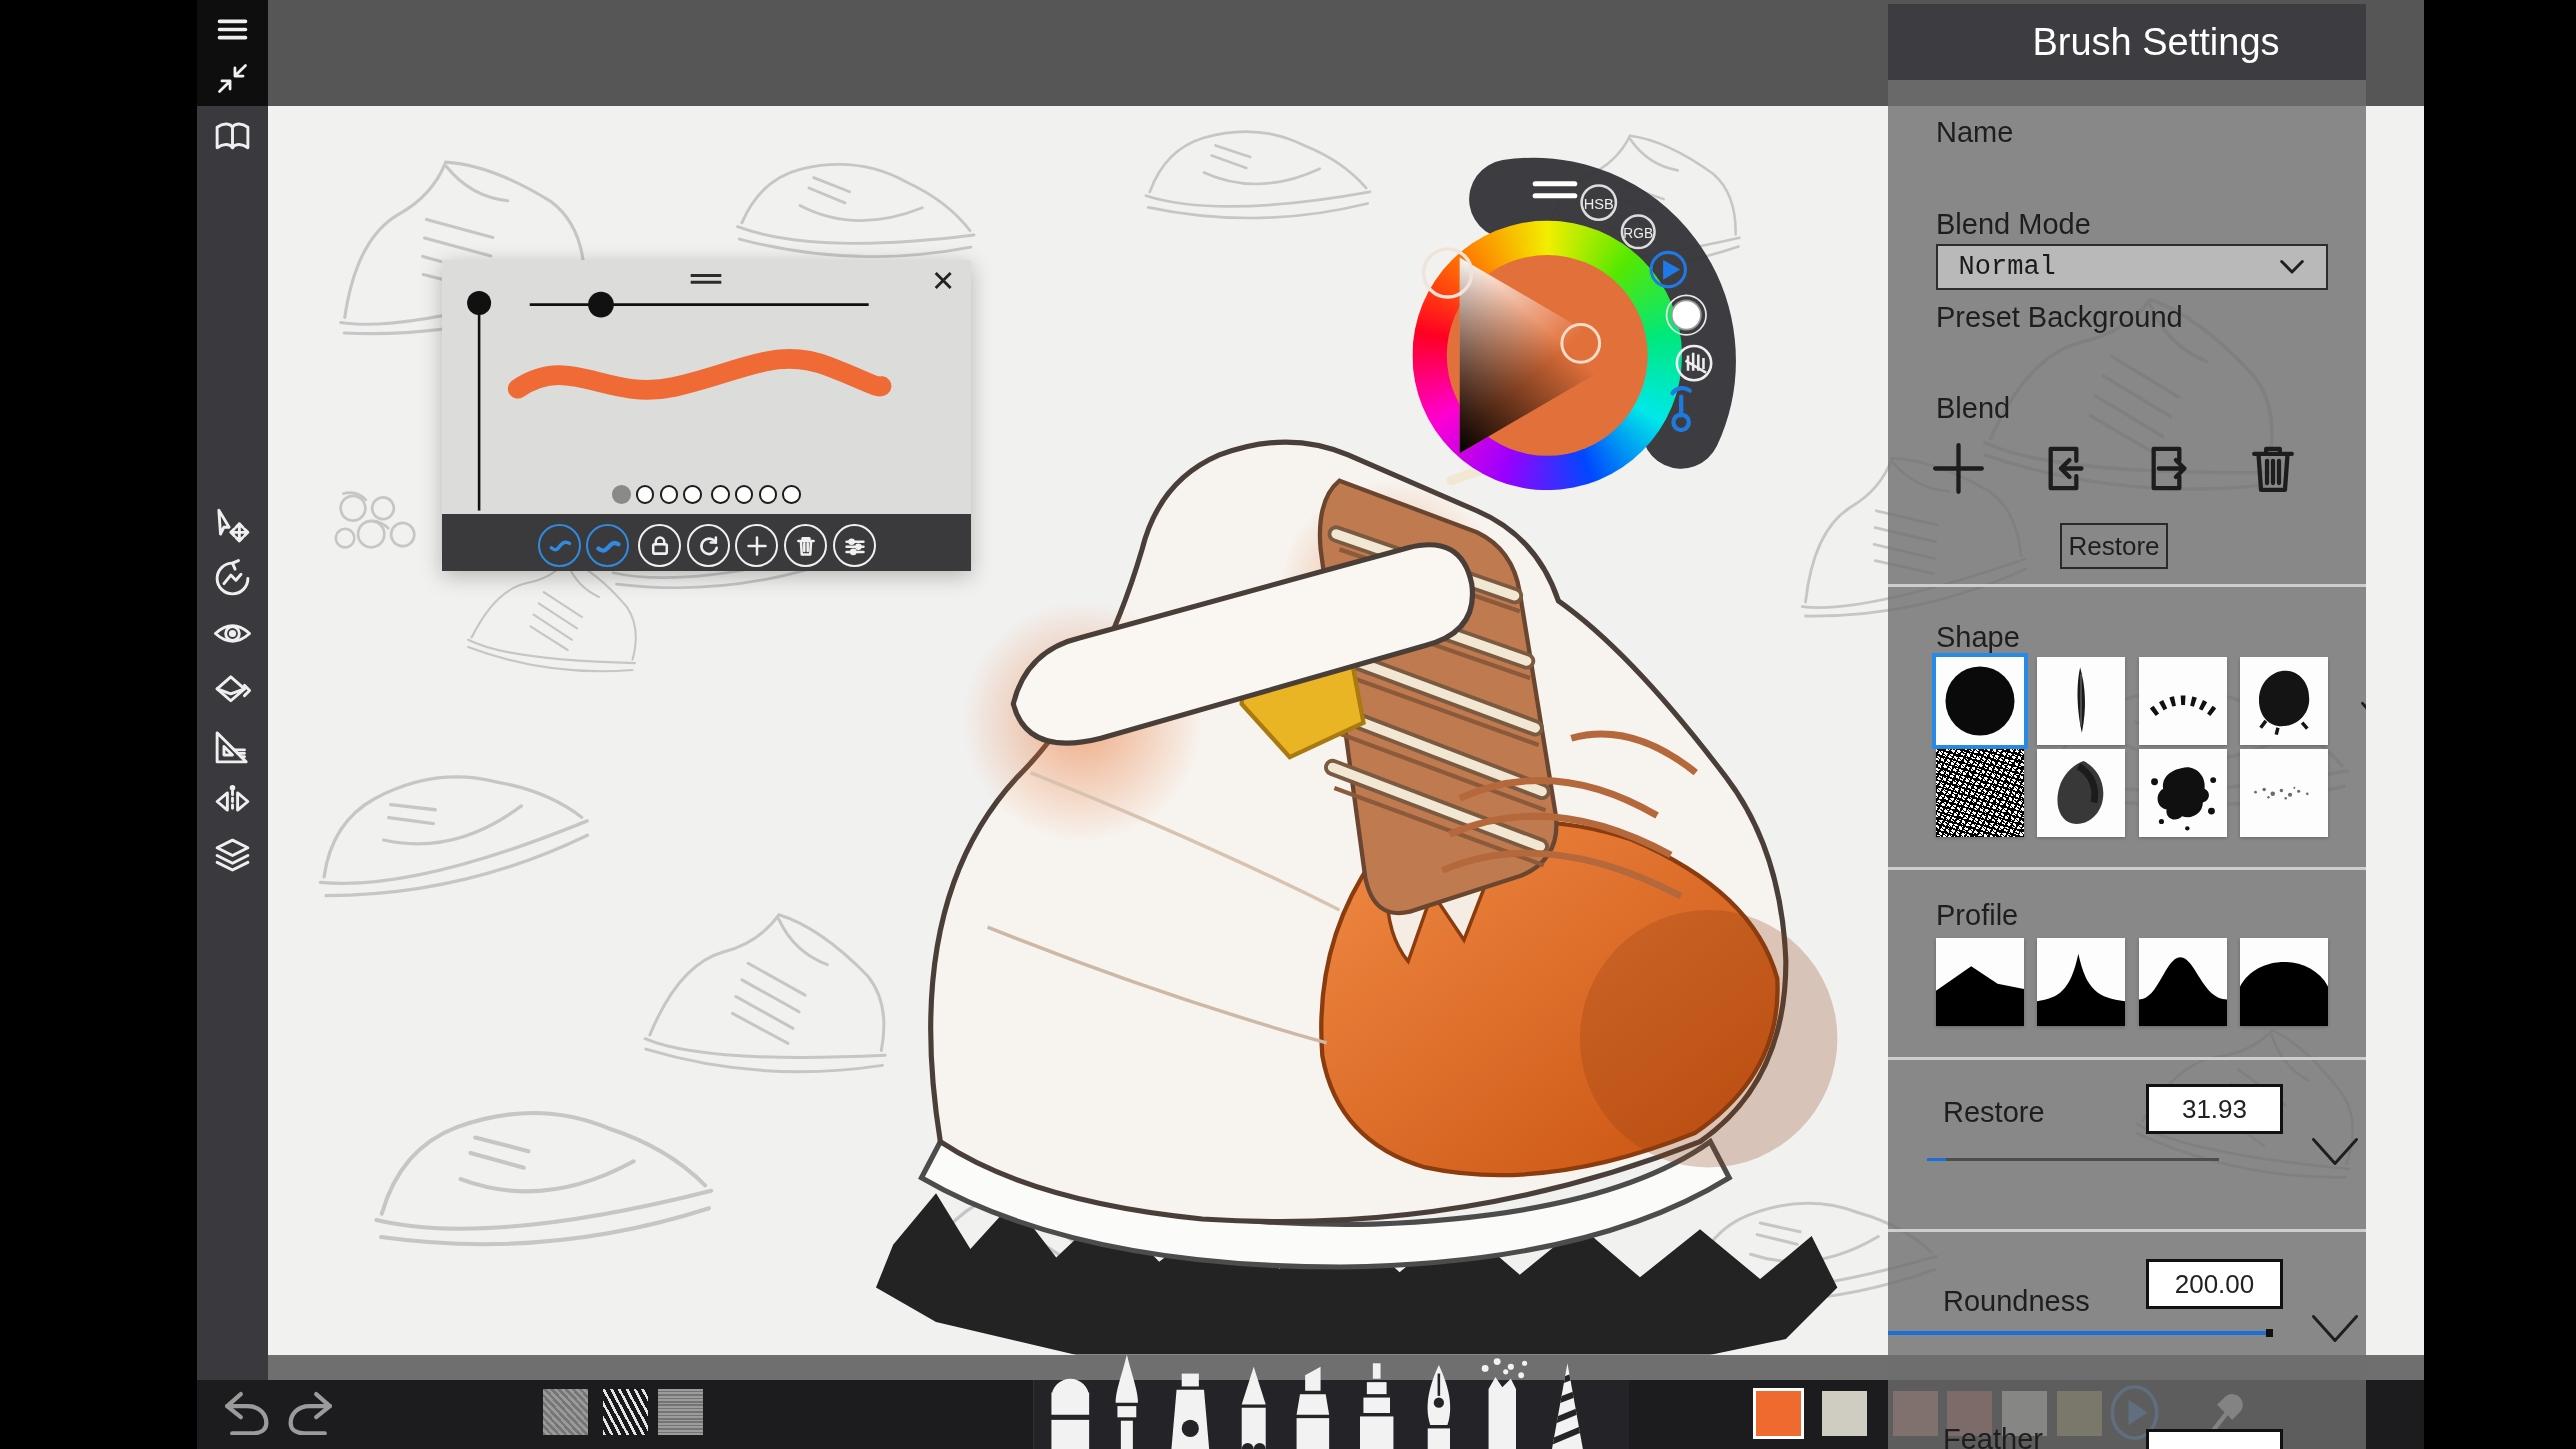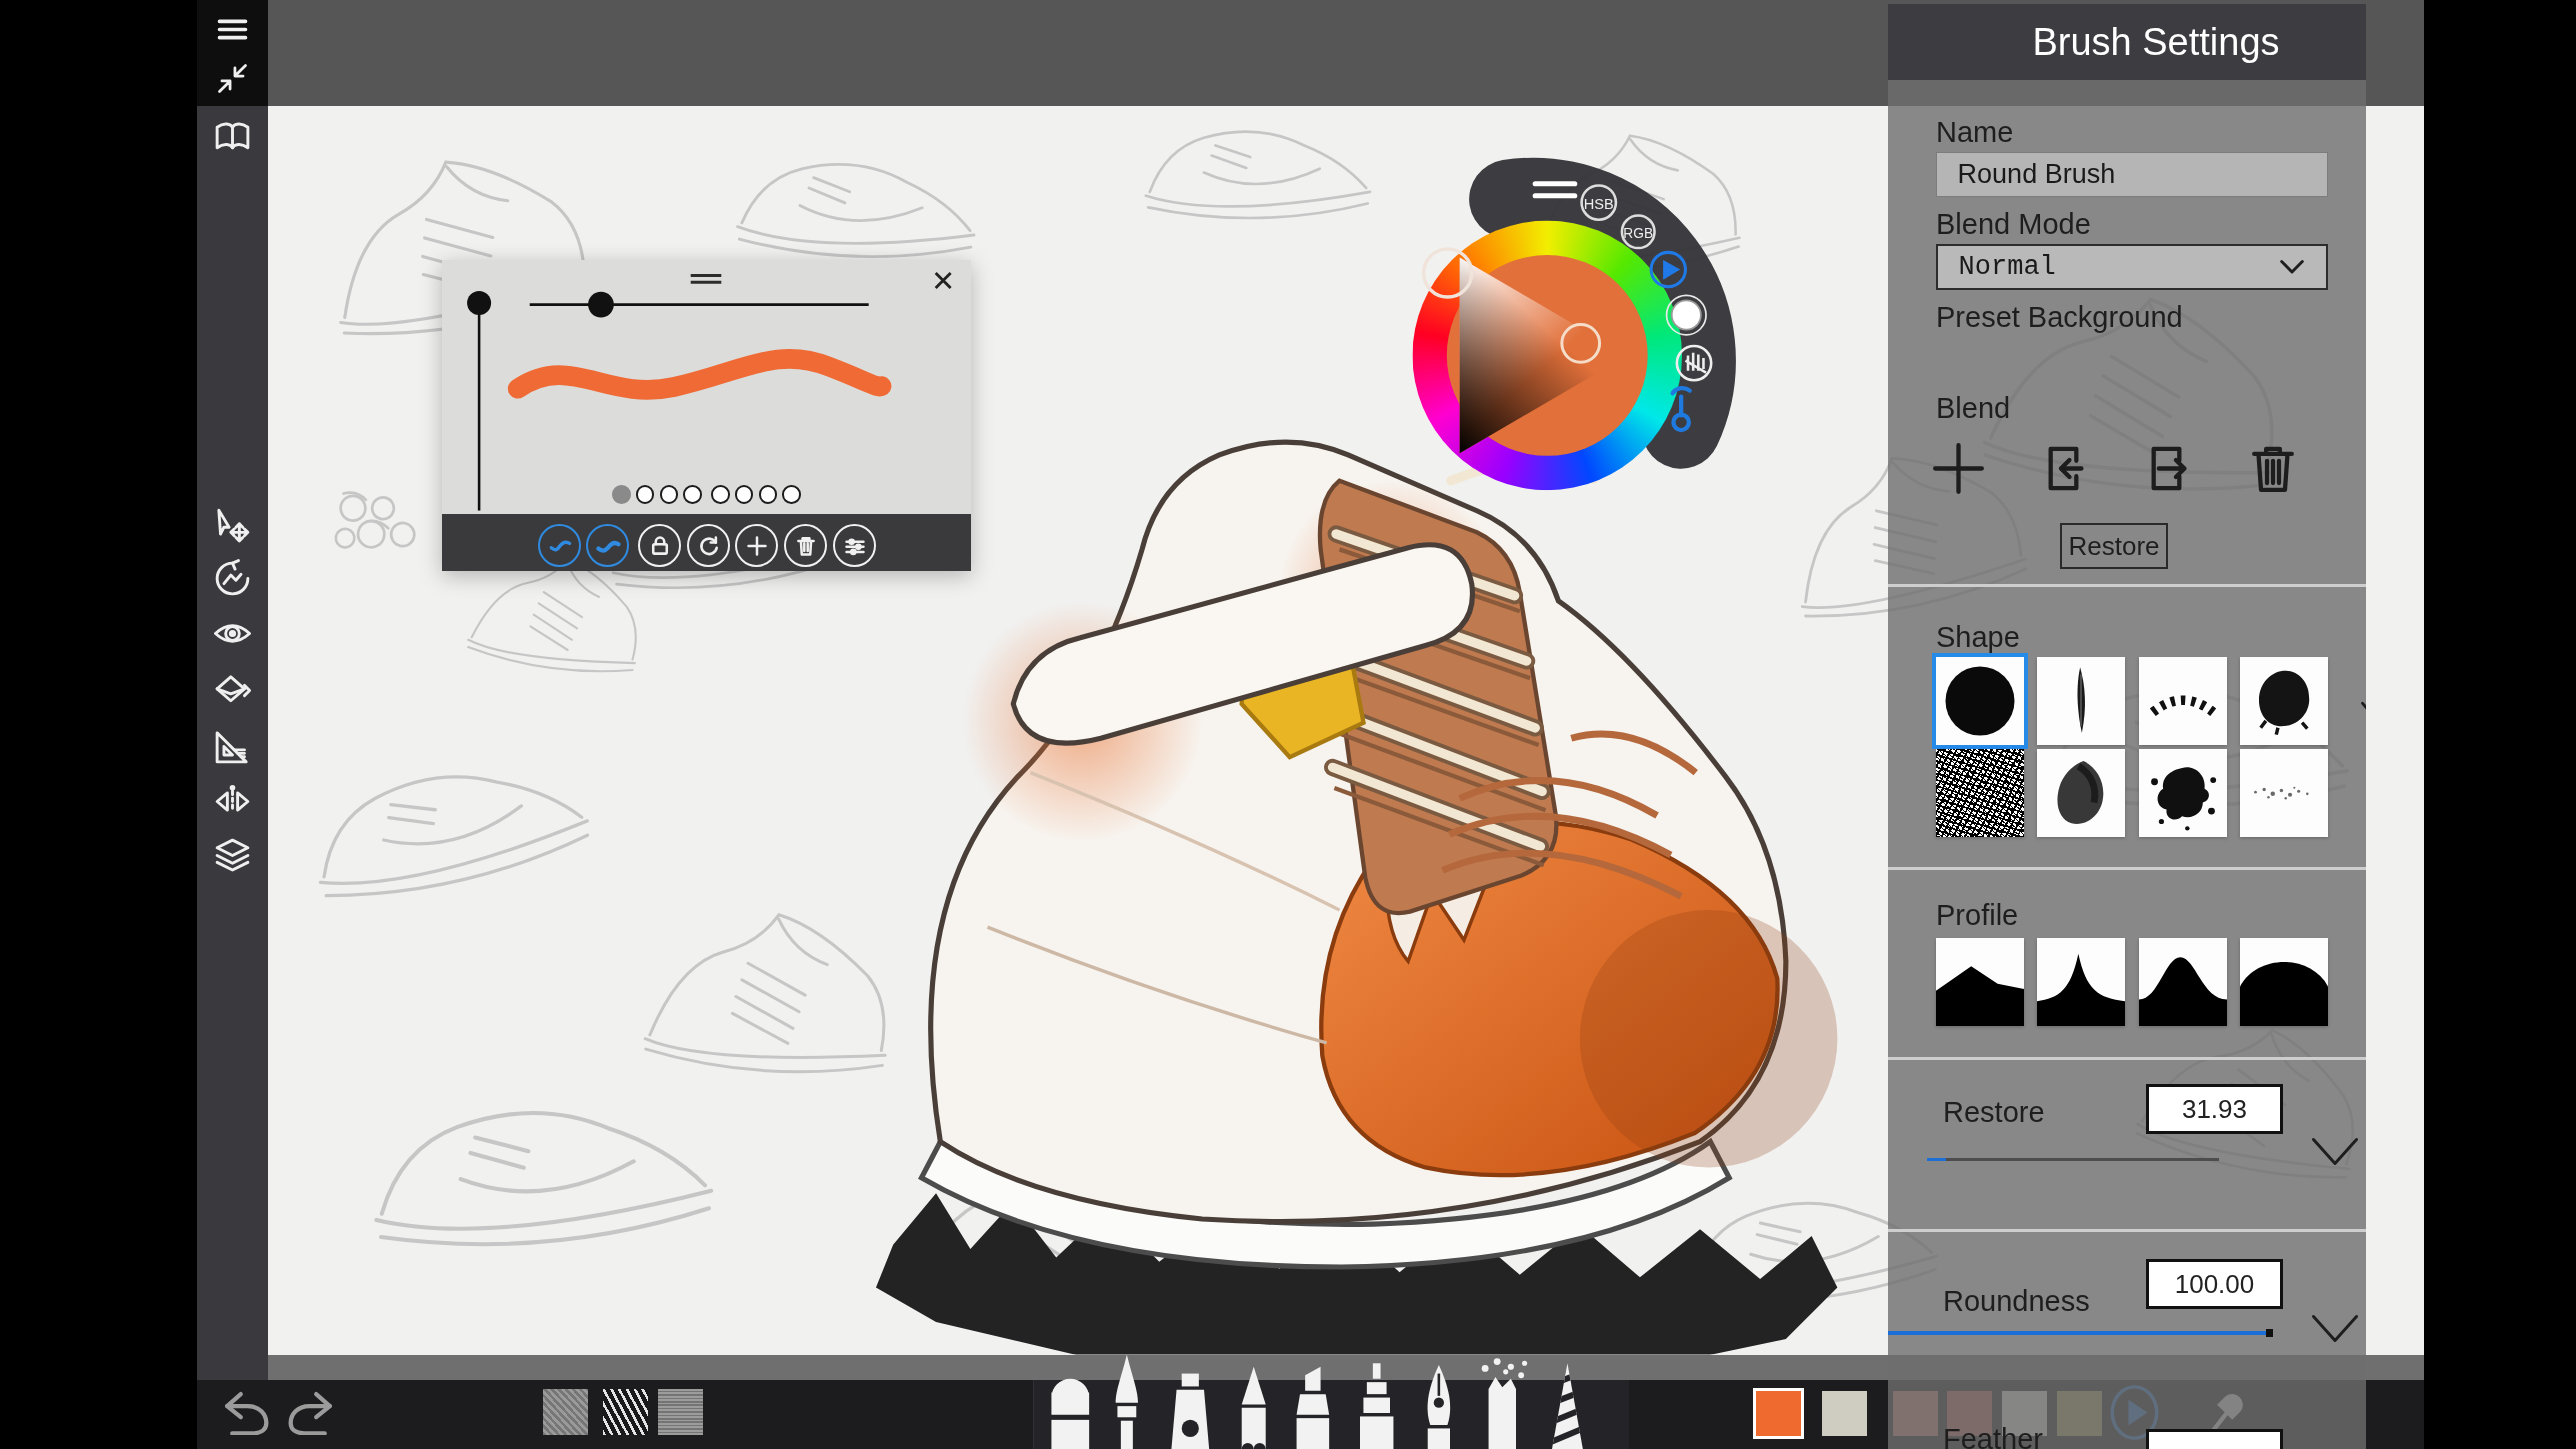--- a/index.html
+++ b/index.html
@@ -447,23 +447,20 @@
         <path d="M12,76 a7,7 0 0 1 2,-12"></path>
     </svg>
   </div>
 
   <div class="abs rpanel">
     <div class="abs rpanel-header">
       <span class="rpanel-title">Brush Settings</span>
     </div>
 
     <div class="abs plabel" style="left:48px;top:112px;">Name</div>
-    <div class="abs nameinput" style="left:48px;top:148px;">
-      <span>Round Brush</span>
-    </div>
 
     <div class="abs plabel" style="left:48px;top:204px;">Blend Mode</div>
     <div class="abs dd" style="left:48px;top:240px;font-family:Liberation Mono, monospace;">
       <span>Normal</span>
       <span class="chev" style="margin-left:auto;">
         <svg width="26" height="15.5" viewBox="0 0 30 18">
             <path d="M3,3 L15,15 L27,3"></path>
           </svg></span>
     </div>
 
@@ -574,21 +571,21 @@
     <div class="abs chev" style="left:422px;top:1132px;">
       <svg width="50" height="31" viewBox="0 0 58 36">
           <path d="M4,4 L29,32 L54,4"></path>
         </svg></div>
     <div class="abs" style="left:39px;top:1154px;width:292px;height:3.4px;background:#4d4d4d;">
       <div style="position:absolute;left:0;top:0;width:19px;height:3.4px;background:#1b6fd6;"></div>
     </div>
     <div class="abs divider" style="top:1225px;"></div>
 
     <div class="abs plabel" style="left:55px;top:1269px;margin-top:12px;">Roundness</div>
-    <div class="abs vbox" style="left:258px;top:1255px;">100.00</div>
+    <div class="abs vbox" style="left:258px;top:1255px;">200.00</div>
     <div class="abs chev" style="left:422px;top:1309px;">
       <svg width="50" height="31" viewBox="0 0 58 36">
           <path d="M4,4 L29,32 L54,4"></path>
         </svg></div>
     <div class="abs" style="left:0;top:1327px;width:385px;height:4.3px;background:#1b6fd6;">
       <div style="position:absolute;right:0;top:-1.7px;width:6.9px;height:7.7px;background:#111;"></div>
     </div>
 
     <div class="abs plabel" style="left:55px;top:1419px;">Feather</div>
     <div class="abs vbox" style="left:258px;top:1425px;"></div>

